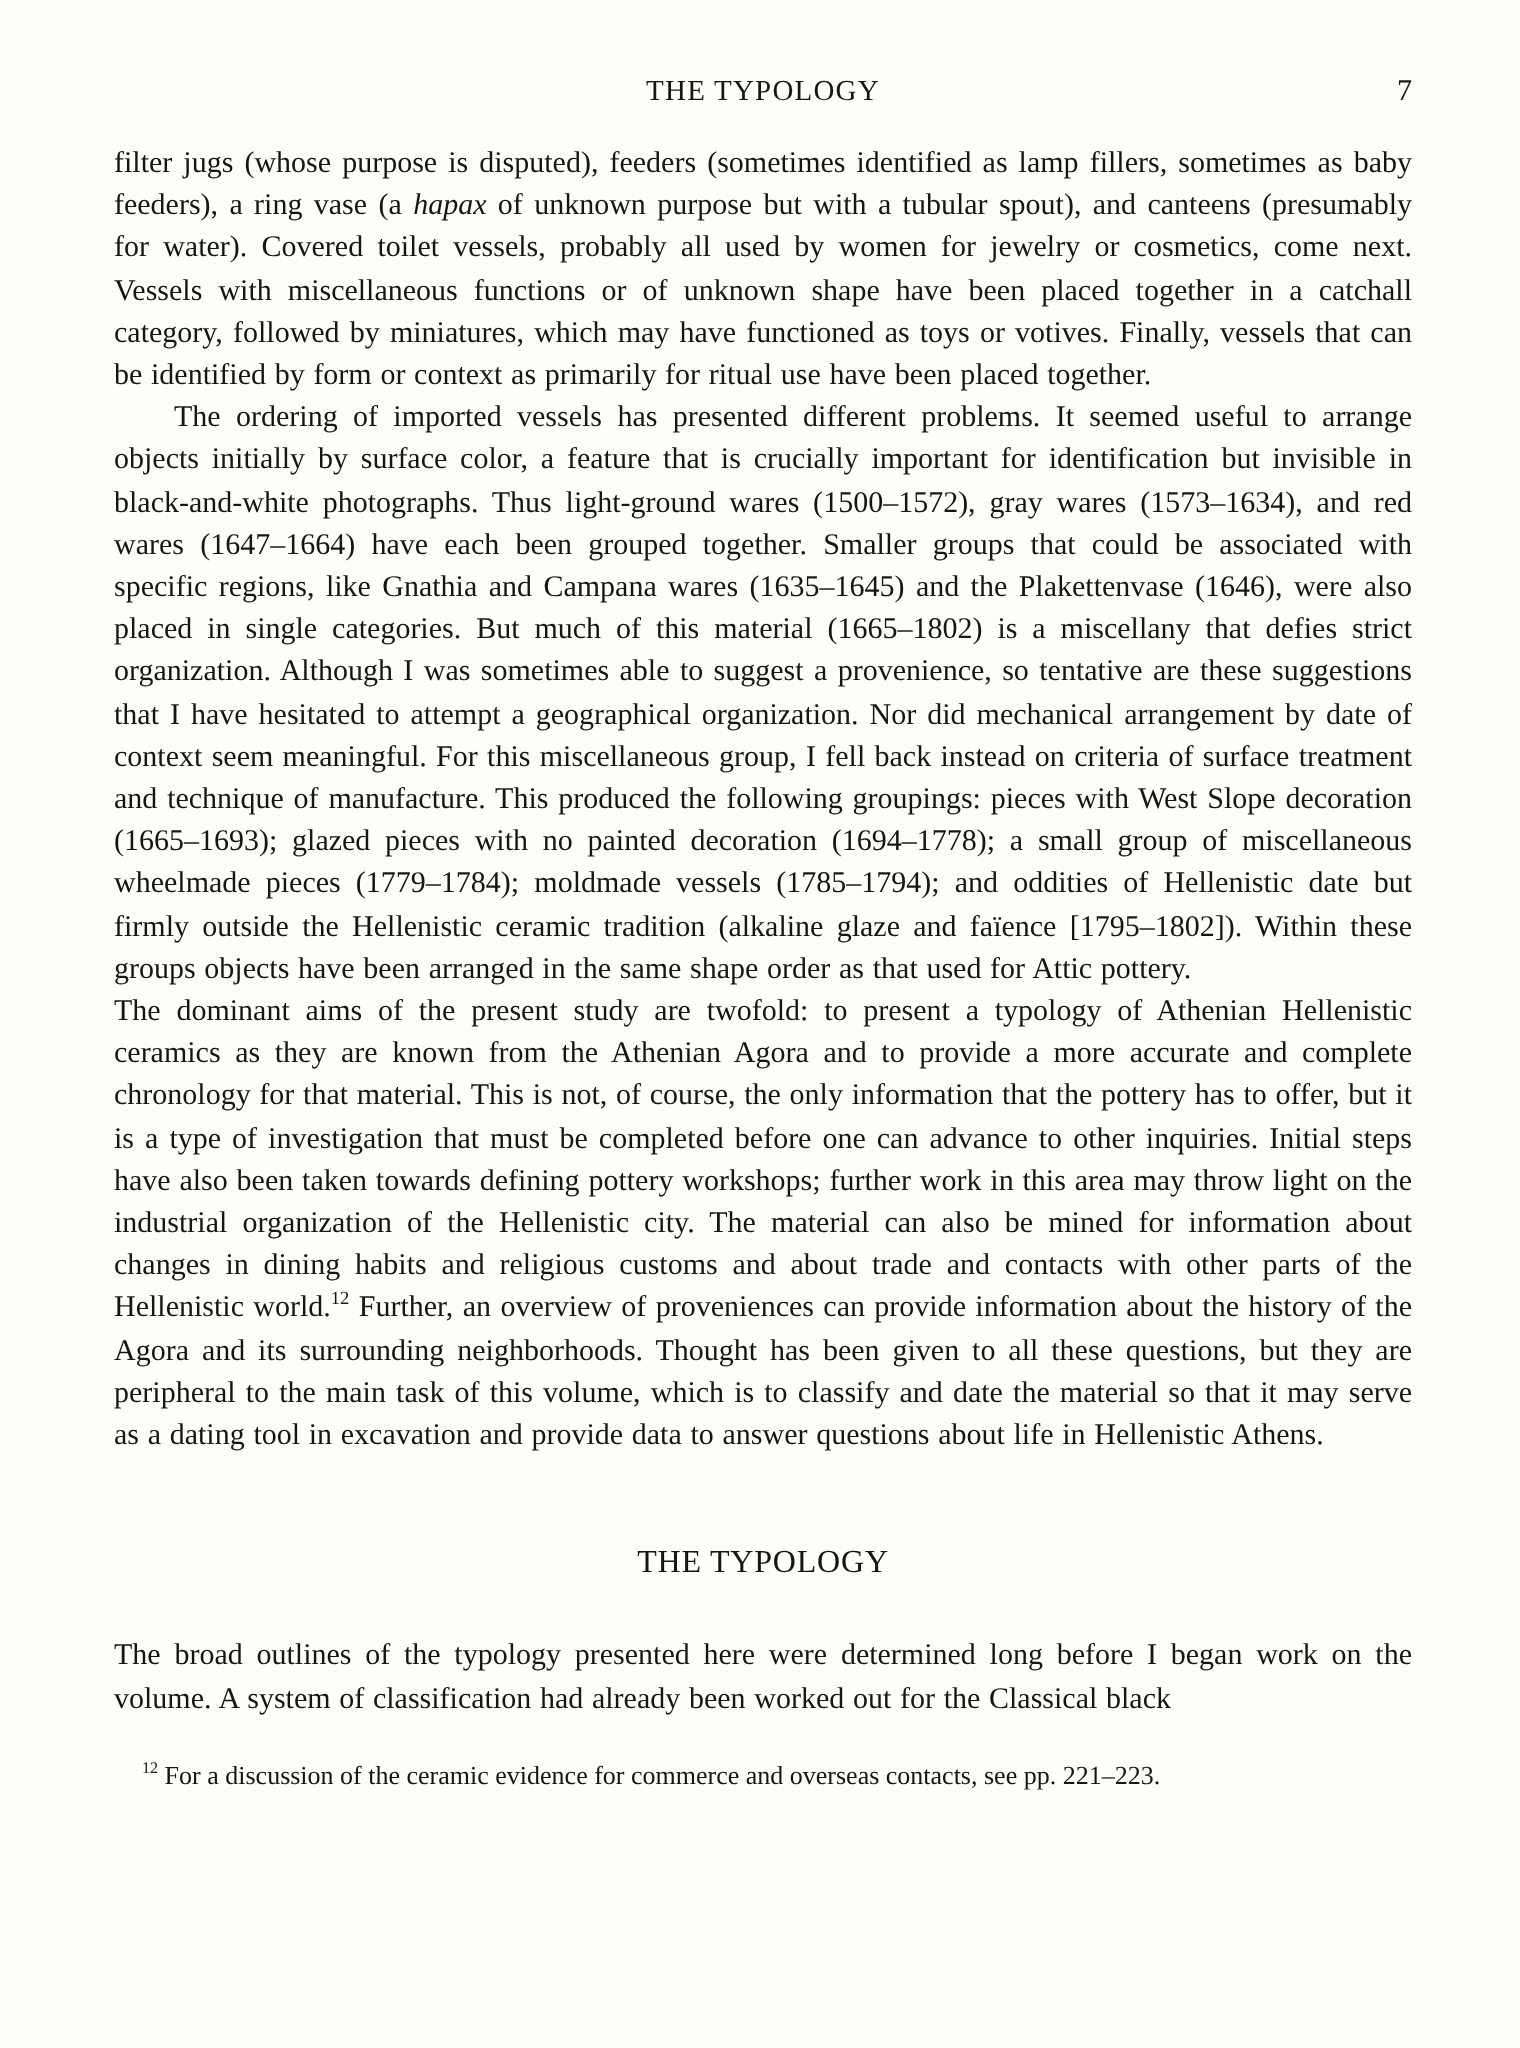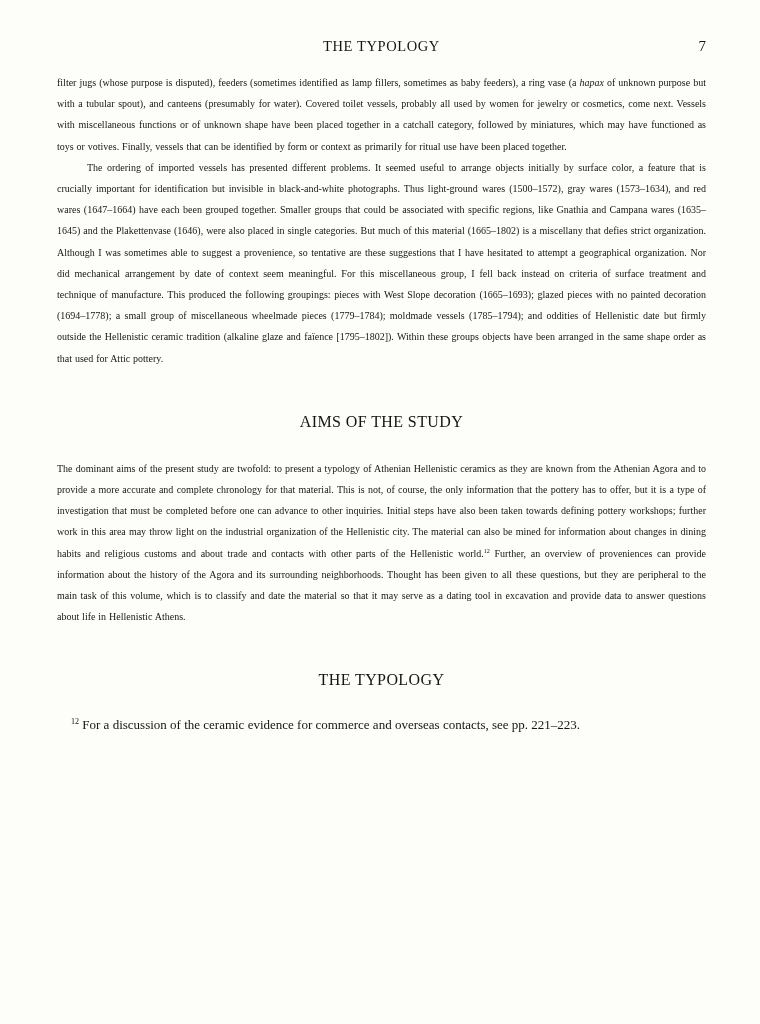--- a/index.html
+++ b/index.html
@@ -33,21 +33,21 @@
   }
   .page-number {
     position: absolute;
     right: 0;
     top: 0;
     font-size: 15px;
   }
   main p {
     margin: 0;
     text-align: justify;
-    font-size: 10px;
+    font-size: 15px;
     line-height: 21.2px;
     word-spacing: 0.04em;
   }
   main p.indent {
     text-indent: 30px;
   }
   main p b {
     font-weight: 400;
   }
   main p i {
@@ -80,22 +80,22 @@
 
   <header class="running-head">
     <span class="running-title">THE TYPOLOGY</span>
     <span class="page-number">7</span>
   </header>
 
   <main>
 
   <p class=""><span>filter jugs (whose purpose is disputed), feeders (sometimes identified as lamp fillers, sometimes as baby feeders), a ring vase (a </span><i>hapax</i><span> of unknown purpose but with a tubular spout), and canteens (presumably for water). Covered toilet vessels, probably all used by women for jewelry or cosmetics, come next. Vessels with miscellaneous functions or of unknown shape have been placed together in a catchall category, followed by miniatures, which may have functioned as toys or votives. Finally, vessels that can be identified by form or context as primarily for ritual use have been placed together.</span></p>
       <p class="indent"><span>The ordering of imported vessels has presented different problems. It seemed useful to arrange objects initially by surface color, a feature that is crucially important for identification but invisible in black-and-white photographs. Thus light-ground wares (</span><b>1500–1572</b><span>), gray wares (</span><b>1573–1634</b><span>), and red wares (</span><b>1647–1664</b><span>) have each been grouped together. Smaller groups that could be associated with specific regions, like Gnathia and Campana wares (</span><b>1635–1645</b><span>) and the Plakettenvase (</span><b>1646</b><span>), were also placed in single categories. But much of this material (</span><b>1665–1802</b><span>) is a miscellany that defies strict organization. Although I was sometimes able to suggest a provenience, so tentative are these suggestions that I have hesitated to attempt a geographical organization. Nor did mechanical arrangement by date of context seem meaningful. For this miscellaneous group, I fell back instead on criteria of surface treatment and technique of manufacture. This produced the following groupings: pieces with West Slope decoration (</span><b>1665–1693</b><span>); glazed pieces with no painted decoration (</span><b>1694–1778</b><span>); a small group of miscellaneous wheelmade pieces (</span><b>1779–1784</b><span>); moldmade vessels (</span><b>1785–1794</b><span>); and oddities of Hellenistic date but firmly outside the Hellenistic ceramic tradition (alkaline glaze and faïence [</span><b>1795–1802</b><span>]). Within these groups objects have been arranged in the same shape order as that used for Attic pottery.</span></p>
-      <h2 class="section-heading">AIMS OF THE STUDY</h2>
       <p class=""><span>The dominant aims of the present study are twofold: to present a typology of Athenian Hellenistic ceramics as they are known from the Athenian Agora and to provide a more accurate and complete chronology for that material. This is not, of course, the only information that the pottery has to offer, but it is a type of investigation that must be completed before one can advance to other inquiries. Initial steps have also been taken towards defining pottery workshops; further work in this area may throw light on the industrial organization of the Hellenistic city. The material can also be mined for information about changes in dining habits and religious customs and about trade and contacts with other parts of the Hellenistic world.</span><sup>12</sup><span> Further, an overview of proveniences can provide information about the history of the Agora and its surrounding neighborhoods. Thought has been given to all these questions, but they are peripheral to the main task of this volume, which is to classify and date the material so that it may serve as a dating tool in excavation and provide data to answer questions about life in Hellenistic Athens.</span></p>
       <h2 class="section-heading">THE TYPOLOGY</h2>
+      <p class=""><span>The broad outlines of the typology presented here were determined long before I began work on the volume. A system of classification had already been worked out for the Classical black</span></p>
     </main>
 
   <div class="footnote">
     <sup>12</sup><span> For a discussion of the ceramic evidence for commerce and overseas contacts, see pp. 221–223.</span>
   </div>
 
 </div>
 
 </body></html>

